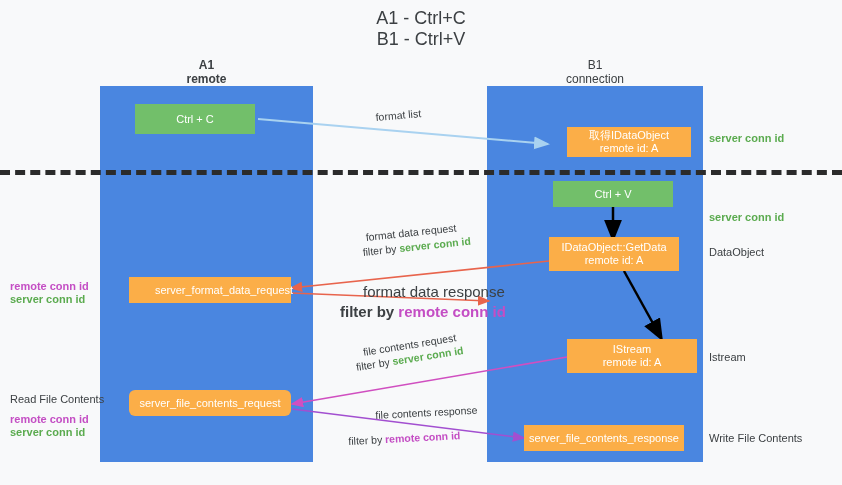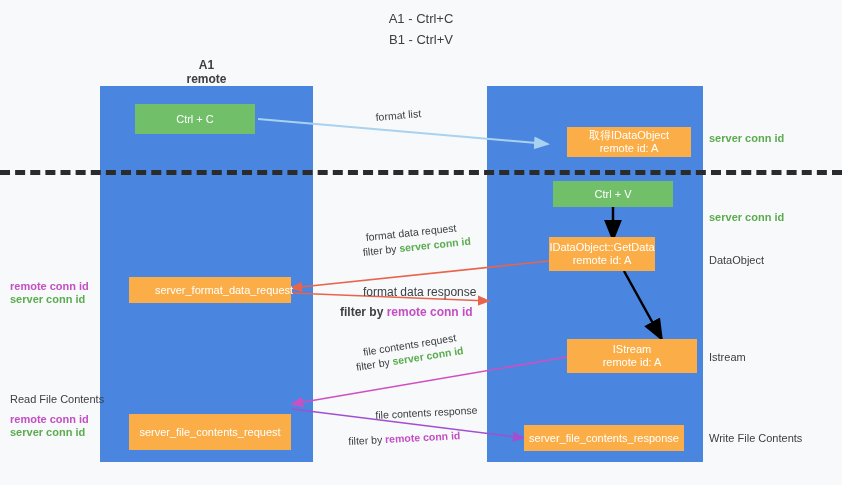--- a/index.html
+++ b/index.html
@@ -9,21 +9,21 @@
     font-family:"Liberation Sans",sans-serif;
     position:relative;
     overflow:hidden;
     color:#3c4043;
   }
   .stage{position:absolute;left:0;top:0;width:842px;height:485px;}
   svg.wires{position:absolute;left:0;top:0;width:842px;height:485px;pointer-events:none;}
 
   .title{
     position:absolute;left:0;top:8px;width:842px;
-    text-align:center;font-size:13px;line-height:21px;color:#3c4043;
+    text-align:center;font-size:18px;line-height:21px;color:#3c4043;
   }
 
   .colhead{
     position:absolute;text-align:center;font-size:12px;line-height:14px;color:#3c4043;
   }
   .colhead .l2{display:block;}
 
   .lane{position:absolute;background:#4a86e0;}
 
   .box{
@@ -43,35 +43,39 @@
   .sidelabel{position:absolute;font-size:11px;line-height:14px;}
   .sidelabel.plain{color:#3c4043;}
   .green-t{color:#5bab4f;font-weight:bold;}
   .magenta-t{color:#c44ec4;font-weight:bold;}
 
   .arrowlabel{
     position:absolute;font-size:10.5px;line-height:14px;color:#3c4043;
     white-space:nowrap;transform-origin:left top;
   }
   .arrowlabel b{font-weight:bold;}
-  .flat{position:absolute;font-size:12px;line-height:14px;color:#3c4043;white-space:nowrap;}
+  .flat{position:absolute;font-size:15px;line-height:14px;color:#3c4043;white-space:nowrap;}
 </style>
 </head>
 <body>
 
 <div class="stage">
 
   <div class="title">
     <div>A1 - Ctrl+C</div>
     <div>B1 - Ctrl+V</div>
   </div>
 
   <div class="colhead" style="left:100px;top:58px;width:213px;font-weight:bold;">
     <span>A1</span>
     <span class="l2">remote</span>
+  </div>
+  <div class="colhead" style="left:487px;top:58px;width:216px;">
+    <span>B1</span>
+    <span class="l2">connection</span>
   </div>
 
   <div class="lane" style="left:100px;top:86px;width:213px;height:376px;"></div>
   <div class="lane" style="left:487px;top:86px;width:216px;height:376px;"></div>
 
   <svg class="wires" viewBox="0 0 842 485">
     <defs>
       <marker id="ah-lblue" markerWidth="9" markerHeight="9" refX="7" refY="3.2" orient="auto">
         <path d="M0,0 L8,3.2 L0,6.4 z" fill="#a9d2f0"></path>
       </marker>
@@ -105,46 +109,46 @@
   </svg>
 
   <div class="dashed"></div>
 
   <div class="box green" style="left:135px;top:104px;width:120px;height:30px;">
     <span>Ctrl + C</span>
   </div>
   <div class="box orange" style="left:129px;top:277px;width:162px;height:26px;padding-left:28px;">
     <span>server_format_data_request</span>
   </div>
-  <div class="box orange" style="left:129px;top:414px;width:162px;height:36px;">
+  <div class="box orange" style="left:129px;top:390px;width:162px;height:26px;border-radius:6px;">
     <span>server_file_contents_request</span>
   </div>
 
   <div class="box orange" style="left:551px;top:127px;width:124px;height:30px;flex-direction:column;margin-left:16px;">
     <span>取得IDataObject</span>
     <span class="two">remote id: A</span>
   </div>
   <div class="box green" style="left:553px;top:181px;width:120px;height:26px;">
     <span>Ctrl + V</span>
   </div>
-  <div class="box orange" style="left:549px;top:237px;width:106px;height:34px;flex-direction:column;">
+  <div class="box orange" style="left:549px;top:237px;width:130px;height:34px;flex-direction:column;">
     <span>IDataObject::GetData</span>
     <span class="two">remote id: A</span>
   </div>
   <div class="box orange" style="left:567px;top:339px;width:130px;height:34px;flex-direction:column;">
     <span>IStream</span>
     <span class="two">remote id: A</span>
   </div>
   <div class="box orange" style="left:524px;top:425px;width:160px;height:26px;">
     <span>server_file_contents_response</span>
   </div>
 
   <div class="sidelabel green-t" style="left:709px;top:131px;">server conn id</div>
   <div class="sidelabel green-t" style="left:709px;top:210px;">server conn id</div>
-  <div class="sidelabel plain" style="left:709px;top:253px;">DataObject</div>
+  <div class="sidelabel plain" style="left:709px;top:245px;">DataObject</div>
   <div class="sidelabel plain" style="left:709px;top:350px;">Istream</div>
   <div class="sidelabel plain" style="left:709px;top:431px;">Write File Contents</div>
 
   <div class="sidelabel magenta-t" style="left:10px;top:279px;">remote conn id</div>
   <div class="sidelabel green-t" style="left:10px;top:292px;">server conn id</div>
 
   <div class="sidelabel plain" style="left:10px;top:392px;">Read File Contents</div>
   <div class="sidelabel magenta-t" style="left:10px;top:412px;">remote conn id</div>
   <div class="sidelabel green-t" style="left:10px;top:425px;">server conn id</div>
 

